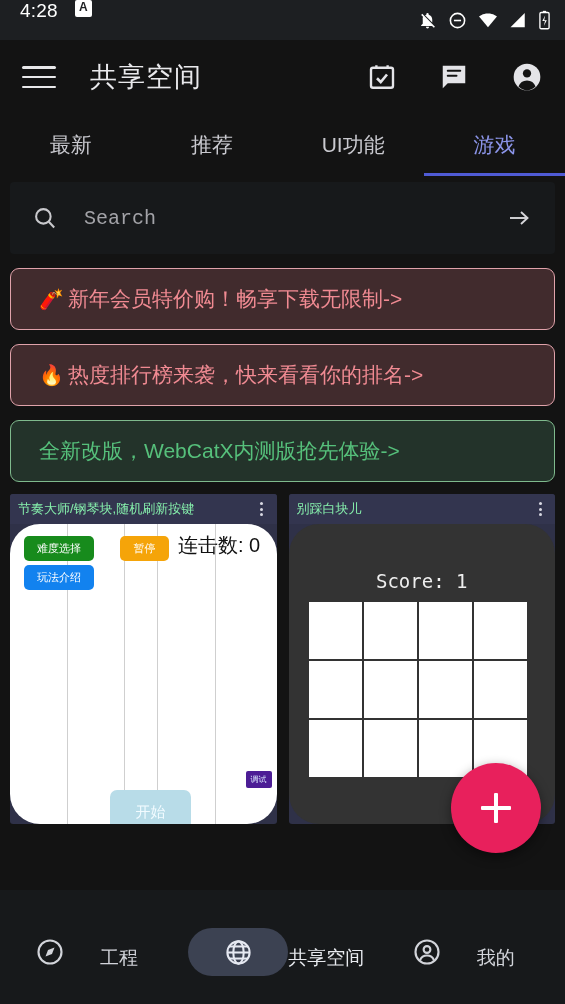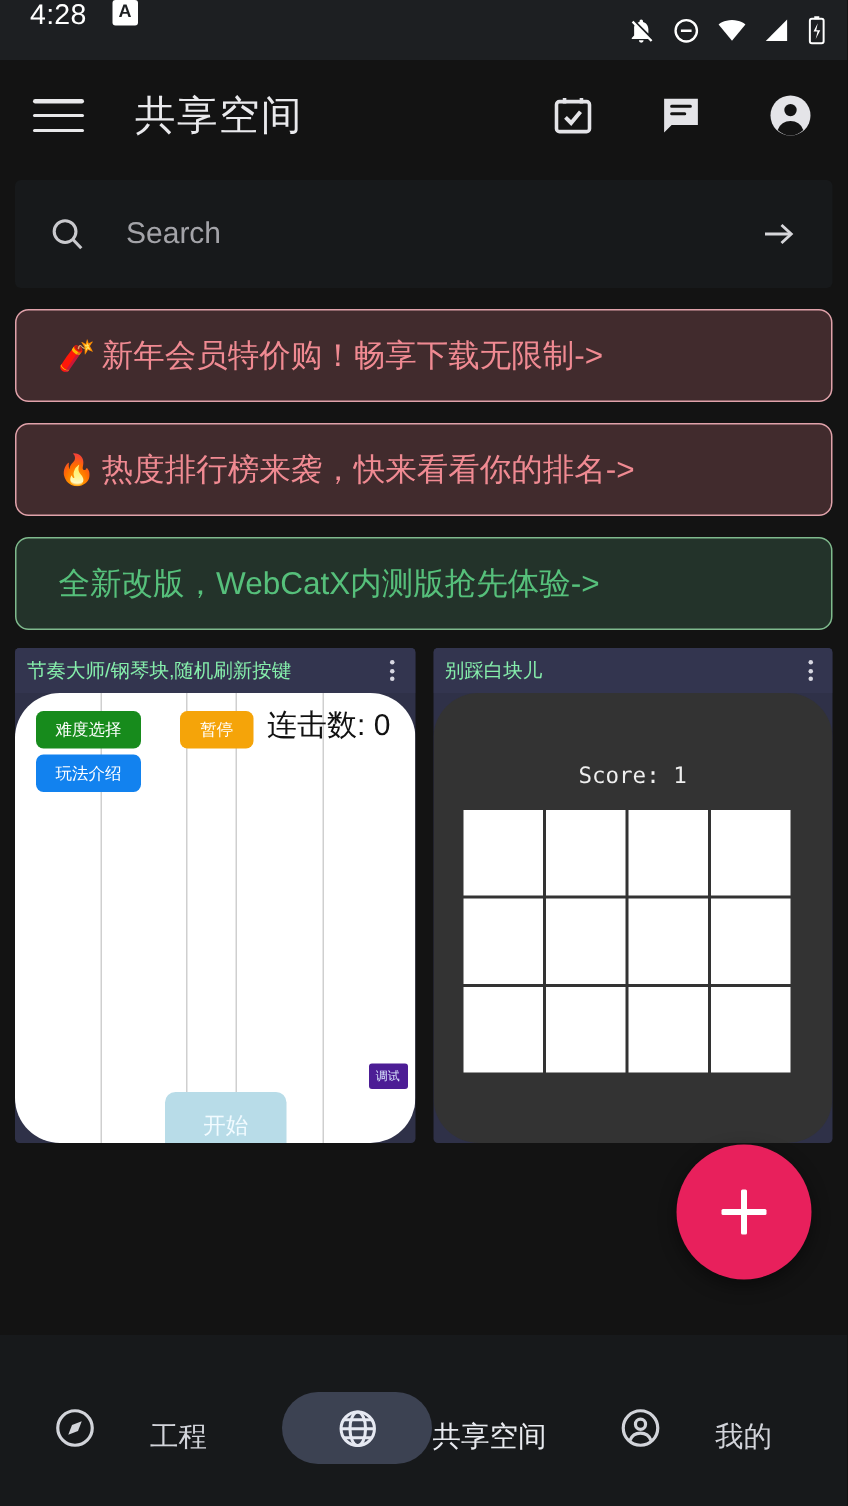--- a/index.html
+++ b/index.html
@@ -47,21 +47,21 @@
   
   .search-wrap { padding: 6px 10px 0 10px; }
   .searchbar {
     height: 72px; background: #17191b; border-radius: 4px;
     display: flex; align-items: center; padding: 0 22px;
   }
   .searchbar .sicon { flex: none; }
   .search-input {
     flex: 1; background: transparent; border: none; outline: none;
     color: #d7d7da; font-size: 20px; margin-left: 26px;
-    font-family: Liberation Sans, sans-serif;
+    font-family: Liberation Mono, monospace;
   }
   .search-input::placeholder { color: #a3a3a8; }
   .search-go { flex: none; cursor: pointer; }
 
   
   .banners { padding: 14px 10px 0 10px; display: flex; flex-direction: column; gap: 14px; }
   .banner {
     height: 62px; border-radius: 9px; display: flex; align-items: center;
     padding: 0 28px; font-size: 21px; cursor: pointer; white-space: nowrap; overflow: hidden;
   }
@@ -92,21 +92,21 @@
   .combo { position: absolute; left: 168px; top: 8px; color: #111; font-size: 20px; white-space: nowrap; }
   .startbtn { position: absolute; left: 100px; bottom: -10px; width: 81px; height: 44px;
               background: #b8dce8; border-radius: 7px; color: #f2fbff; font-size: 15px;
               display: flex; align-items: center; justify-content: center; cursor: pointer; text-align: right; }
   .debug { position: absolute; right: 5px; bottom: 36px; background: #4c1d95; color: #dce9ff;
            font-size: 8px; padding: 3px 5px; border-radius: 2px; cursor: pointer; text-align: right; }
 
   
   .tiles { background: #333333; width: 100%; height: 100%; position: relative; }
   .score { position: absolute; left: 0; right: 0; top: 46px; text-align: center;
-           color: #efefef; font-size: 15px; font-family: "DejaVu Sans Mono", monospace; }
+           color: #efefef; font-size: 19px; font-family: "DejaVu Sans Mono", monospace; }
   .grid { position: absolute; left: 20px; top: 78px; display: grid;
           grid-template-columns: repeat(4, 53px); grid-auto-rows: 57px; gap: 2px; }
   .grid div { background: #fff; }
 
   
   .fab {
     position: absolute; right: 24px; bottom: 151px;
     width: 90px; height: 90px; border-radius: 50%;
     background: #e8205c; cursor: pointer;
     box-shadow: 0 4px 12px rgba(0,0,0,.45);
@@ -178,20 +178,34 @@
         <path d="M7 7h10M7 11h7" stroke="#131313" stroke-width="1.6" fill="none" stroke-linecap="round"></path>
       </svg>
       <svg class="ic" width="32" height="32" viewBox="0 0 24 24" fill="#e4e4e8">
         <circle cx="12" cy="12" r="10"></circle>
         <circle cx="12" cy="9.3" r="3.1" fill="#131313"></circle>
         <path d="M5.6 19.2a6.8 6.8 0 0 1 12.8 0A9.6 9.6 0 0 1 12 22a9.6 9.6 0 0 1-6.4-2.8z" fill="#131313"></path>
       </svg>
     </div>
   </div>
 
+  <div class="tabs">
+    <div class="tab">
+        <span>最新</span>
+      </div>
+    <div class="tab">
+        <span>推荐</span>
+      </div>
+    <div class="tab">
+        <span>UI功能</span>
+      </div>
+    <div class="tab active">
+        <span>游戏</span>
+      </div>
+  </div>
 
   <div class="search-wrap">
     <div class="searchbar">
       <svg class="sicon" width="26" height="26" viewBox="0 0 24 24" fill="none" stroke="#c9c9cd" stroke-width="1.9">
         <circle cx="10.5" cy="10.5" r="6.7"></circle>
           <line x1="15.5" y1="15.5" x2="20.5" y2="20.8"></line>
       </svg>
       <input class="search-input" type="text" placeholder="Search" style="">
       <svg class="search-go" width="28" height="24" viewBox="0 0 24 24" fill="none" stroke="#d6d6da" stroke-width="1.9">
         <line x1="3" y1="12" x2="20" y2="12"></line>

